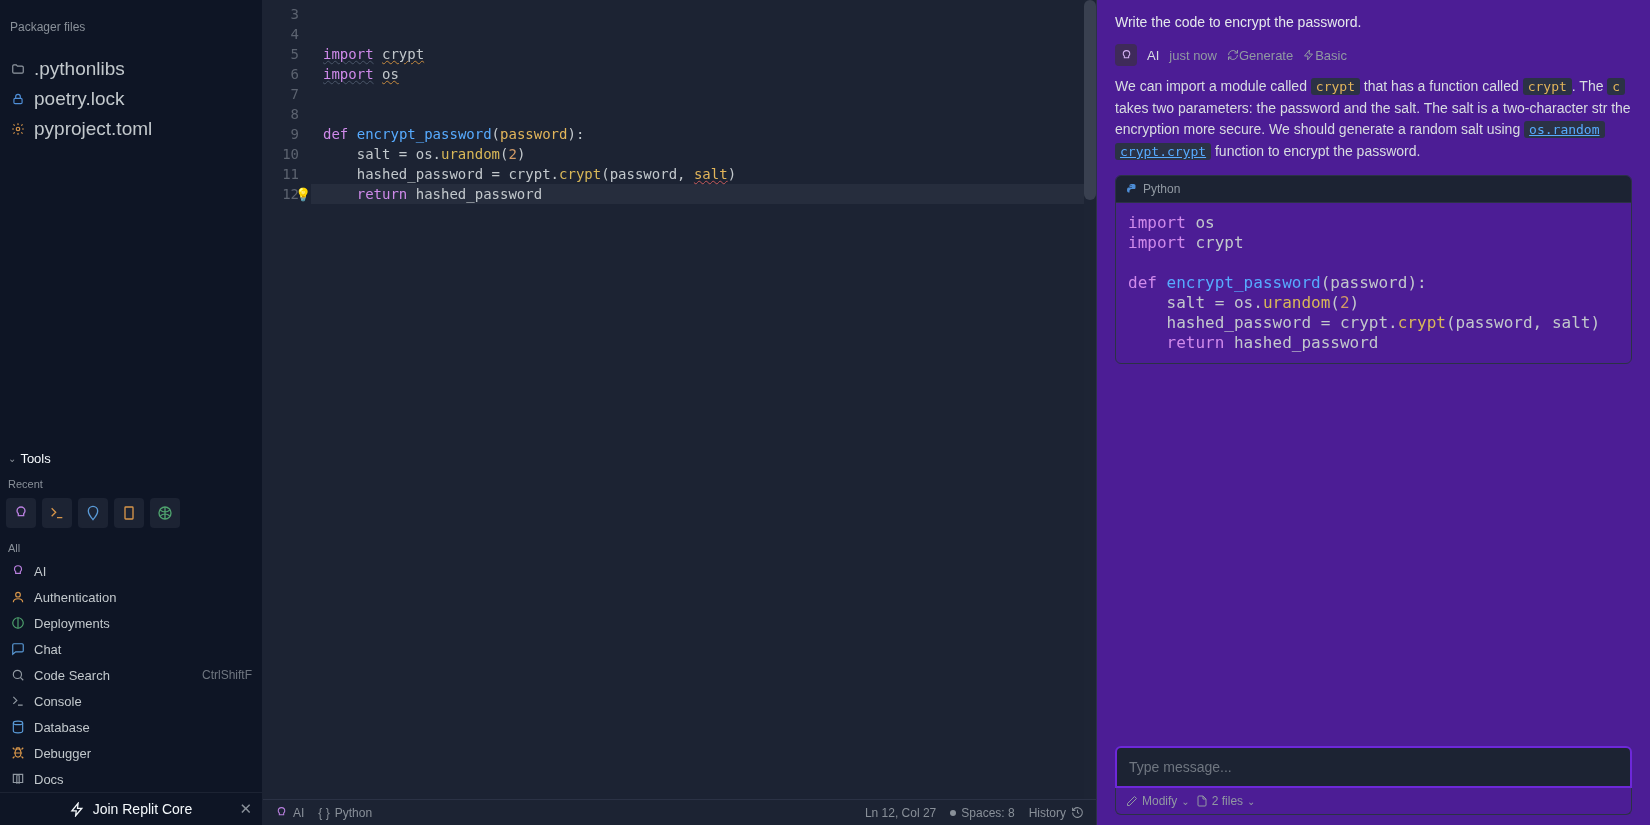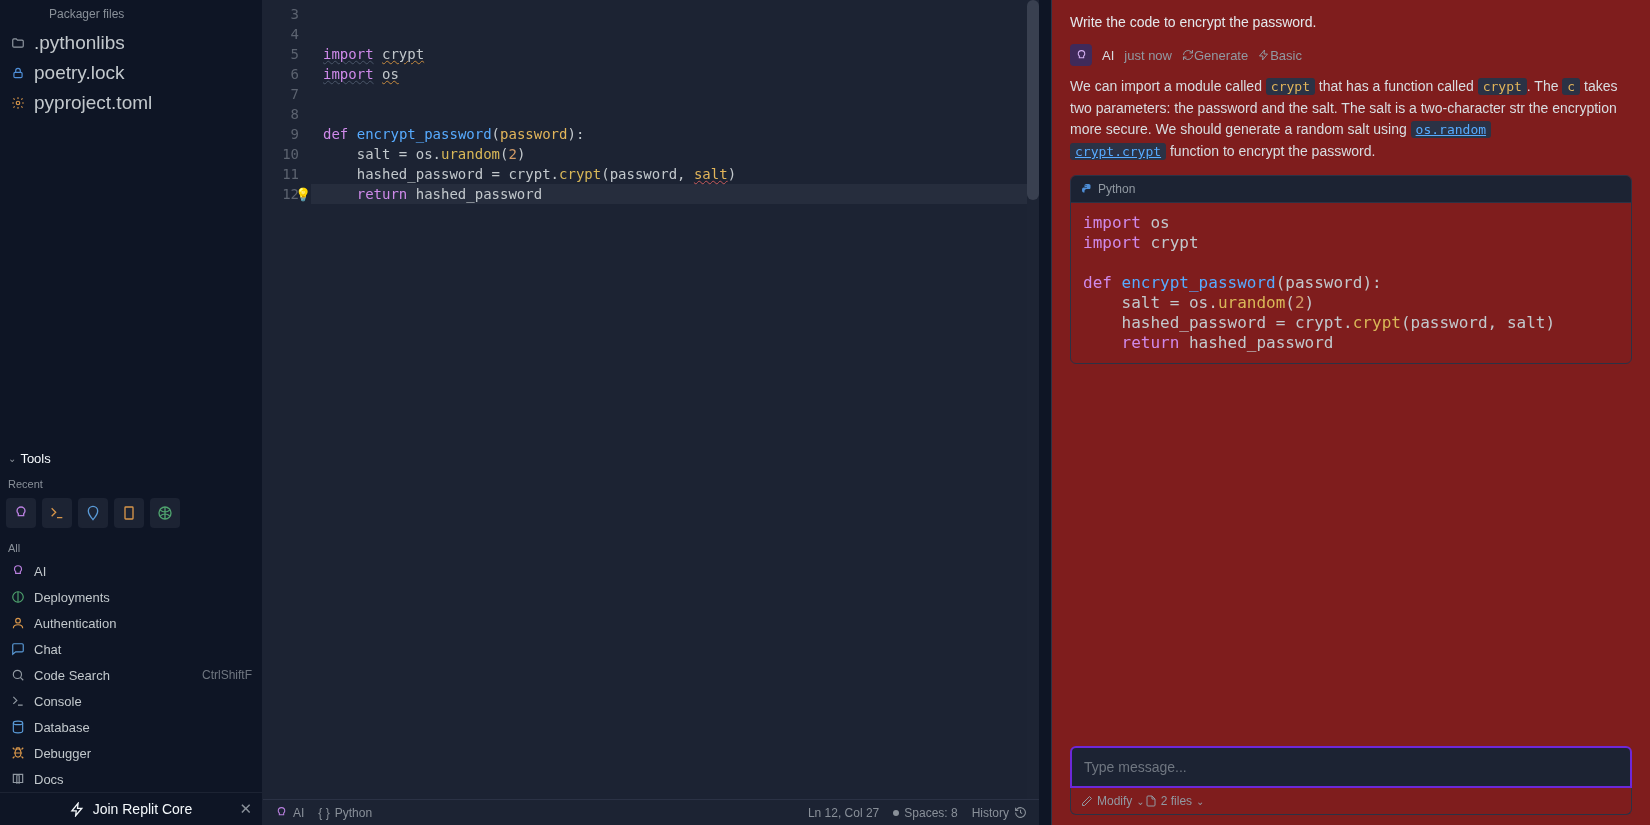--- a/index.html
+++ b/index.html
@@ -16,23 +16,22 @@
   width: 263px;
   background: #0e1525;
   display: flex;
   flex-direction: column;
   border-right: 1px solid #1c2333;
 }
 .packager-section { flex: 0 0 auto; }
 .section-header {
   font-size: 12px;
   color: #899099;
-  padding: 7px 10px;
+  padding: 20px 10px;
   font-weight: 400;
-  margin-left: 39px;
 }
 .file-item {
   display: flex;
   align-items: center;
   gap: 8px;
   padding: 4px 10px;
   font-size: 19px;
   color: #c2c8cc;
   cursor: pointer;
 }
@@ -145,26 +144,25 @@
   align-items: center;
   font-size: 12px;
   color: #899099;
   padding: 0 12px;
   gap: 14px;
 }
 .status-bar .spacer { flex: 1; }
 .status-item { display: flex; align-items: center; gap: 5px; cursor: pointer; }
 .dot { width: 6px; height: 6px; border-radius: 50%; background: #899099; display: inline-block; }
 .ai-panel {
-  width: 599px;
-  background: #7f1d1d;
+  width: 554px;
+  background: #4c1d95;
   border-left: 1px solid #2b3245;
   display: flex;
   flex-direction: column;
-  margin-left: 12px;
 }
 .ai-body { flex: 1; padding: 8px 18px 0 18px; overflow: hidden; }
 .prompt-text {
   color: #e4e8ec;
   font-size: 14px;
   padding: 6px 0 14px 0;
 }
 .ai-meta {
   display: flex;
   align-items: center;
@@ -239,21 +237,21 @@
   color: #c2c8cc;
   font-size: 14px;
 }
 .ai-input input::placeholder { color: #6f7680; }
 .ai-input-toolbar {
   border: 1px solid #2b3245;
   border-top: none;
   border-radius: 0 0 6px 6px;
   padding: 6px 10px;
   display: flex;
-  gap: 0;
+  gap: 6px;
   font-size: 12px;
   color: #9199a2;
 }
 .ai-tb-item { display: flex; align-items: center; gap: 4px; cursor: pointer; }
 .scroll-edge {
   position: absolute;
   right: 0;
   top: 0;
   bottom: 26px;
   width: 12px;
@@ -342,36 +340,36 @@
 
     <div class="tool-item">
       <span class="file-icon" style="color:#b87fde">
         <svg width="14" height="14" viewBox="0 0 24 24" fill="none" stroke="currentColor" stroke-width="2">
             <path d="M12 3a6 6 0 0 0-6 6c0 2 1 3 2 4v3h8v-3c1-1 2-2 2-4a6 6 0 0 0-6-6z"></path>
           </svg>
       </span>
       <span>AI</span>
     </div>
     <div class="tool-item">
+      <span class="file-icon" style="color:#d8964a">
+        <svg width="14" height="14" viewBox="0 0 24 24" fill="none" stroke="currentColor" stroke-width="2">
+            <circle cx="12" cy="8" r="4"></circle>
+            <path d="M4 21c0-4 4-6 8-6s8 2 8 6"></path>
+          </svg>
+      </span>
+      <span>Authentication</span>
+    </div>
+    <div class="tool-item">
       <span class="file-icon" style="color:#4fa36e">
         <svg width="14" height="14" viewBox="0 0 24 24" fill="none" stroke="currentColor" stroke-width="2">
             <circle cx="12" cy="12" r="9"></circle>
             <path d="M12 3v18"></path>
           </svg>
       </span>
       <span>Deployments</span>
-    </div>
-    <div class="tool-item">
-      <span class="file-icon" style="color:#d8964a">
-        <svg width="14" height="14" viewBox="0 0 24 24" fill="none" stroke="currentColor" stroke-width="2">
-            <circle cx="12" cy="8" r="4"></circle>
-            <path d="M4 21c0-4 4-6 8-6s8 2 8 6"></path>
-          </svg>
-      </span>
-      <span>Authentication</span>
     </div>
     <div class="tool-item">
       <span class="file-icon" style="color:#5a9bd8">
         <svg width="14" height="14" viewBox="0 0 24 24" fill="none" stroke="currentColor" stroke-width="2">
             <path d="M21 15a2 2 0 0 1-2 2H8l-5 4V5a2 2 0 0 1 2-2h14a2 2 0 0 1 2 2z"></path>
           </svg>
       </span>
       <span>Chat</span>
     </div>
     <div class="tool-item">

